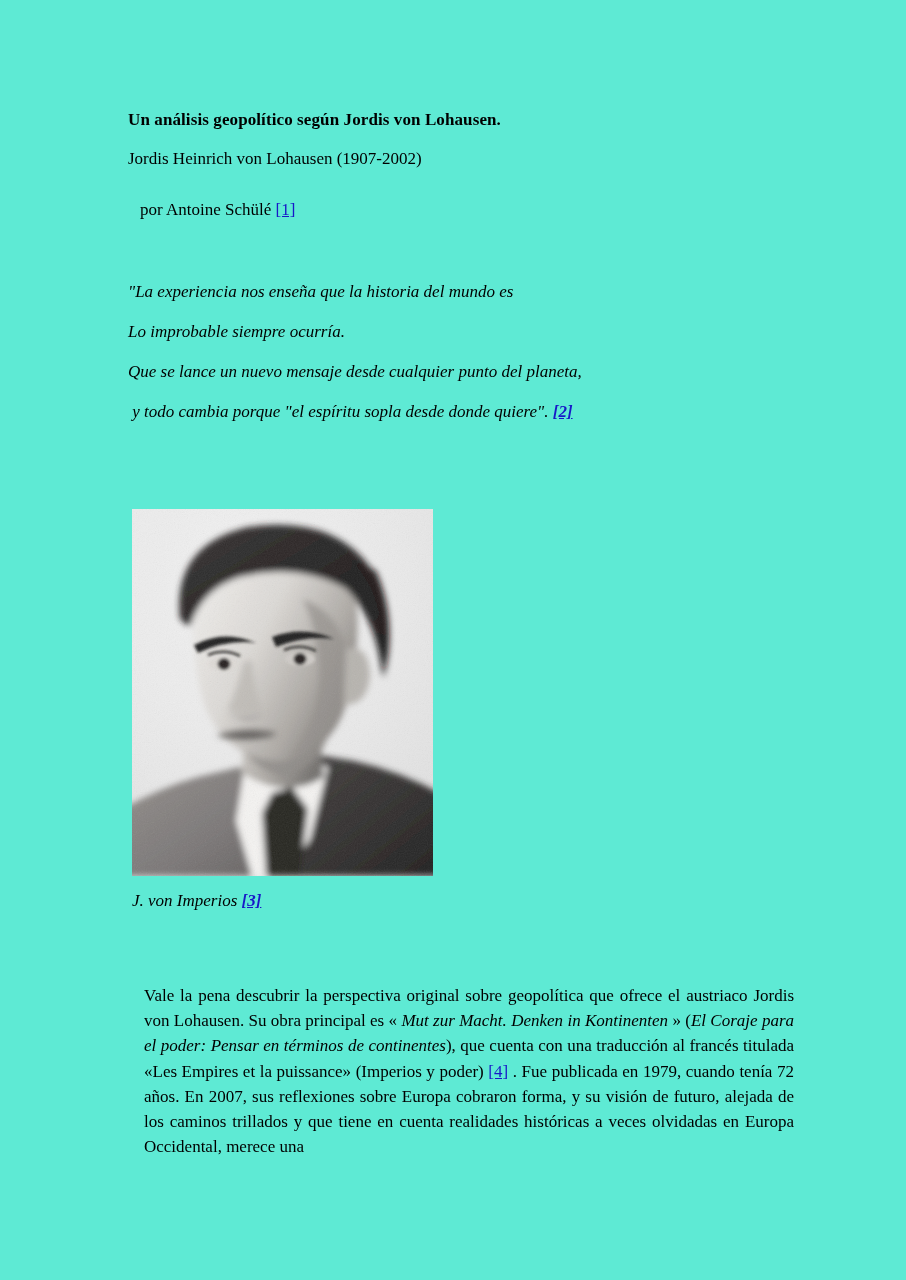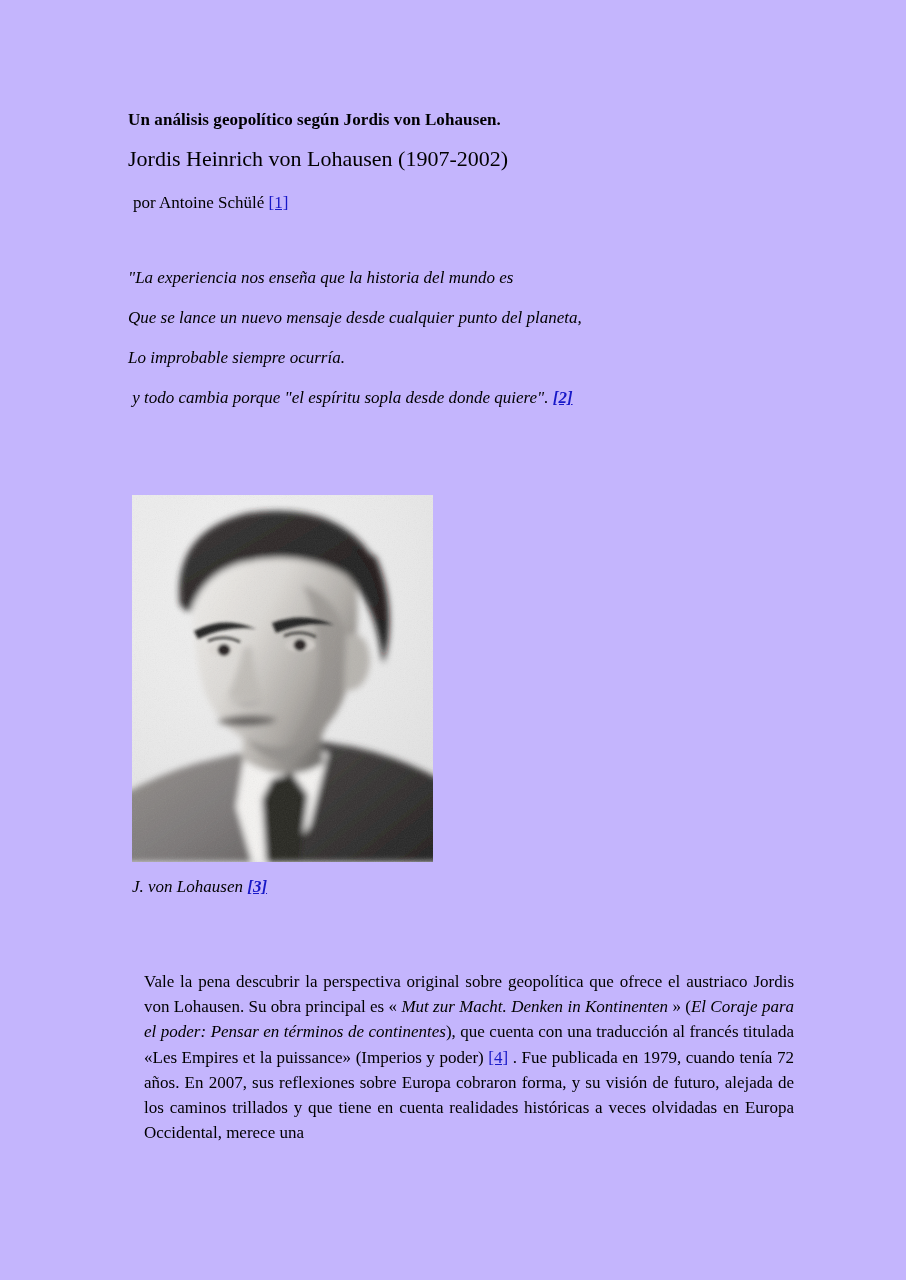--- a/index.html
+++ b/index.html
@@ -17,51 +17,51 @@
     color: #000000;
     -webkit-font-smoothing: antialiased;
   }
 
   .page {
     position: absolute;
     left: 0;
     top: 0;
     width: 906px;
     height: 1280px;
-    background: #c4b5fd;
+    background: #5eead4;
   }
 
   .content {
     position: absolute;
     left: 128px;
     top: 0;
     width: 650px;
   }
 
   
   .doc-title {
     font-size: 17px;
     font-weight: bold;
     line-height: 20px;
     margin: 0;
     padding-top: 110px;
     letter-spacing: 0.1px;
   }
 
   .byline-dates {
-    font-size: 22px;
+    font-size: 17px;
     line-height: 20px;
     margin: 0;
     padding-top: 19px;
   }
 
   .byline-author {
     font-size: 17px;
     line-height: 20px;
-    margin: 5px;
+    margin: 12px;
     padding-top: 19px;
   }
 
   
   a.ref,
   .ref {
     color: #1818c8;
     text-decoration: underline;
     text-underline-offset: 1px;
   }
@@ -148,22 +148,22 @@
 
     <p class="byline-dates">Jordis Heinrich von Lohausen (1907-2002)</p>
 
     <p class="byline-author">
       <span>por Antoine Schülé</span>
       <span class="ref">[1]</span>
     </p>
 
     <div class="epigraph">
       <div class="q-line">"La experiencia nos enseña que la historia del mundo es</div>
+      <div class="q-line">Lo improbable siempre ocurría.</div>
       <div class="q-line">Que se lance un nuevo mensaje desde cualquier punto del planeta,</div>
-      <div class="q-line">Lo improbable siempre ocurría.</div>
       <div class="q-line"><span> y todo cambia porque "el espíritu sopla desde donde quiere".</span> <span class="ref-italic">[2]</span></div>
     </div>
 
     <div class="figure">
       <div class="photo-frame">
         <svg class="photo-svg" viewBox="0 0 301 367" preserveAspectRatio="none">
           <defs>
             <radialGradient id="bgGrad" cx="35%" cy="20%" r="95%">
               <stop offset="0%" stop-color="#f2f2f2"></stop>
               <stop offset="60%" stop-color="#e8e8e8"></stop>
@@ -258,21 +258,21 @@
           </g>
 
           <rect x="0" y="0" width="301" height="367" fill="#ffffff" opacity="0.05"></rect>
         </svg>
         <svg class="photo-grain" viewBox="0 0 301 367" preserveAspectRatio="none">
           <rect x="0" y="0" width="301" height="367" filter="url(#grainFilter)" opacity="0.55"></rect>
         </svg>
       </div>
 
       <div class="caption">
-        <span>J. von Lohausen</span>
+        <span>J. von Imperios</span>
         <span class="ref-italic">[3]</span>
       </div>
     </div>
 
     <div class="body-block">
       <p class="body-par"><span>Vale la pena descubrir la perspectiva original sobre geopolítica que ofrece el austriaco Jordis von Lohausen. Su obra principal es «&nbsp;</span><i>Mut zur Macht. Denken in Kontinenten</i><span>&nbsp;» (</span><i>El Coraje para el poder: Pensar en términos de continentes</i><span>), que cuenta con una traducción al francés titulada «Les Empires et la puissance» (Imperios y poder) </span><span class="ref">[4]</span><span> . Fue publicada en 1979, cuando tenía 72 años. En 2007, sus reflexiones sobre Europa cobraron forma, y su visión de futuro, alejada de los caminos trillados y que tiene en cuenta realidades históricas a veces olvidadas en Europa Occidental, merece una</span></p>
     </div>
 
   </div>
 </div>

